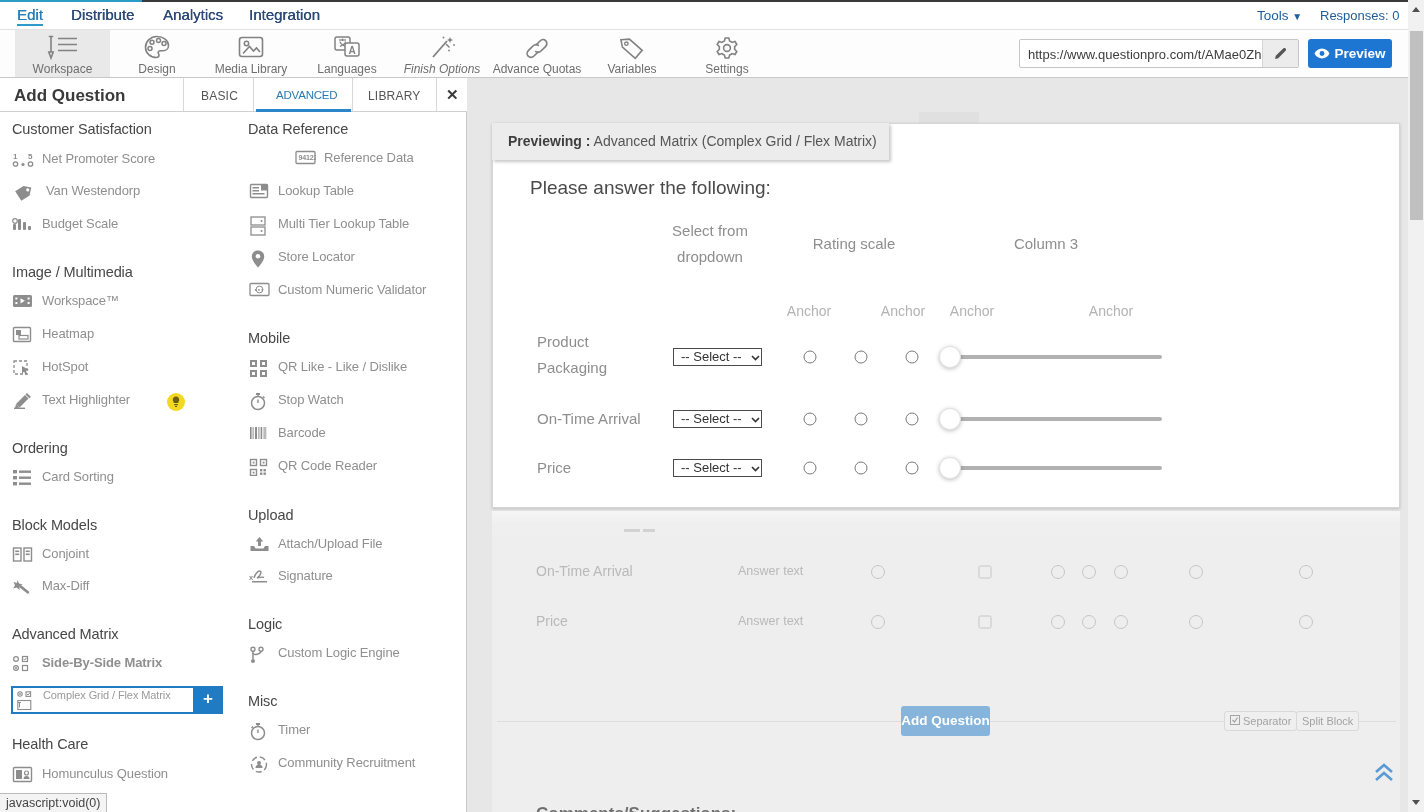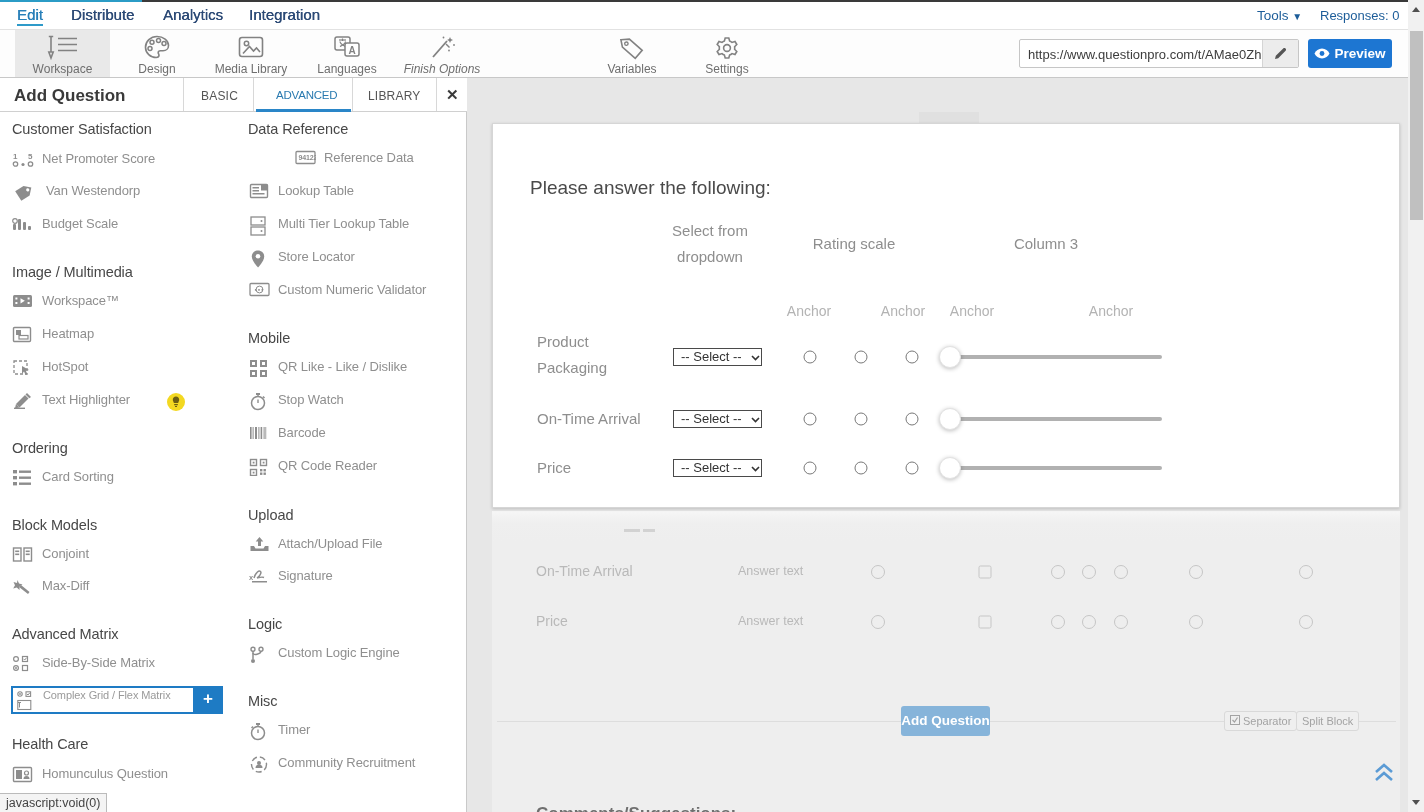--- a/index.html
+++ b/index.html
@@ -133,20 +133,29 @@
   <div class="titem" style="left:395px; width:94px;font-style:italic;">
       <span class="ic" id="ic-finish"><svg width="30" height="27" viewBox="0 0 30 27">
           <path d="M6 23 L20 7" stroke="#828282" stroke-width="1.8" fill="none"></path>
           <path d="M19 10 L22.5 13.5" stroke="#828282" stroke-width="1.4" fill="none"></path>
           <path d="M23 3 l0.9 2.1 2.1 0.9 -2.1 0.9 -0.9 2.1 -0.9 -2.1 -2.1 -0.9 2.1 -0.9 Z" fill="#828282"></path>
           <circle cx="16.5" cy="3.5" r="0.9" fill="#828282"></circle>
           <circle cx="27" cy="11" r="0.9" fill="#828282"></circle>
           <circle cx="22" cy="16.5" r="0.9" fill="#828282"></circle>
         </svg></span>
       <span class="lb">Finish Options</span>
+    </div>
+  <div class="titem" style="left:485px; width:104px;">
+      <span class="ic" id="ic-quota"><svg width="30" height="27" viewBox="0 0 30 27">
+          <g fill="none" stroke="#828282" stroke-width="1.7">
+            <path d="M12.5 16.5 L8 21 C6.3 22.7 3.7 22.7 2.2 21.2 C0.7 19.7 0.8 17.1 2.5 15.4 L7 11 C8.7 9.3 11.3 9.3 12.8 10.8" transform="translate(4 1)"></path>
+            <path d="M9.5 10.5 L14 6 C15.7 4.3 18.3 4.3 19.8 5.8 C21.3 7.3 21.2 9.9 19.5 11.6 L15 16 C13.3 17.7 10.7 17.7 9.2 16.2" transform="translate(4 1)"></path>
+          </g>
+        </svg></span>
+      <span class="lb">Advance Quotas</span>
     </div>
   <div class="titem" style="left:595px; width:74px;">
       <span class="ic" id="ic-var"><svg width="28" height="27" viewBox="0 0 28 27">
           <path d="M3.5 5 L12 5 L24 17 L16.5 24.5 L4.5 12.5 Z" fill="none" stroke="#828282" stroke-width="1.6" transform="rotate(-4 14 14)"></path>
           <circle cx="8.7" cy="9.3" r="1.7" fill="none" stroke="#828282" stroke-width="1.4" transform="rotate(-4 14 14)"></circle>
         </svg></span>
       <span class="lb">Variables</span>
     </div>
   <div class="titem" style="left:690px; width:74px;">
       <span class="ic" id="ic-set"><svg width="28" height="27" viewBox="0 0 28 27">
@@ -261,21 +270,21 @@
             <rect x="13.7" y="4.5" width="4" height="1.6"></rect>
             <rect x="13.7" y="7.5" width="4" height="1.6"></rect>
           </g>
         </svg><span style="margin-left:30px;">Conjoint</span></div>
     <div class="pitem" style="left:12px; top:500px;"><svg width="21" height="18" viewBox="0 0 21 18">
           <path d="M7 9 L16 16 L17.5 14 L9 7 Z" fill="#8d8d8d"></path>
           <path d="M5.5 2 L7 5.5 L10.5 6.5 L7.5 8.5 L7.5 12 L4.8 9.5 L1.2 10.5 L3 7.3 L1.5 4 L5 5 Z" fill="#8d8d8d"></path>
         </svg><span style="margin-left:30px;">Max-Diff</span></div>
 
     <span class="phead" style="left:12px; top:548px;">Advanced Matrix</span>
-    <div class="pitem" style="left:12px; top:577px;"><svg width="20" height="18" viewBox="0 0 20 18">
+    <div class="pitem" style="left:12px; top:577px;font-weight:bold;"><svg width="20" height="18" viewBox="0 0 20 18">
           <g fill="none" stroke="#8d8d8d" stroke-width="1.2">
             <circle cx="4" cy="4" r="2.4"></circle>
             <rect x="10.5" y="1.5" width="5" height="5"></rect>
             <circle cx="4" cy="13" r="2.4"></circle>
             <rect x="10.5" y="10.5" width="5" height="5"></rect>
           </g>
           <circle cx="4" cy="13" r="1" fill="#8d8d8d"></circle>
           <path d="M11.5 3.8 l1.2 1.2 2-2.4" stroke="#8d8d8d" stroke-width="1" fill="none"></path>
         </svg><span style="margin-left:30px;">Side-By-Side Matrix</span></div>
     <div class="pitem" style="left:13px; top:611px; color:#9a9a9a; font-size:11px;"><span style="margin-left:30px;">Complex Grid / Flex Matrix</span></div>
@@ -417,20 +426,21 @@
           <circle cx="10" cy="8" r="2" fill="#8d8d8d"></circle>
           <path d="M6.5 13 a3.5 3.5 0 0 1 7 0 Z" fill="#8d8d8d"></path>
         </svg><span style="margin-left:29px;">Community Recruitment</span></div>
   </div>
 </div>
 
 <div id="main">
   <div id="notch"></div>
   <div id="dimsec"></div>
   <div id="card"></div>
+  <div id="prevlabel"><b>Previewing :</b> Advanced Matrix (Complex Grid / Flex Matrix)</div>
   <div id="matrix">
     <span class="abs" style="left:63px; top:99px; font-size:19px; color:#4a4a4a;">Please answer the following:</span>
     <span class="gtext" style="left:243px; top:144px; transform:translateX(-50%);">Select from</span>
     <span class="gtext" style="left:243px; top:170px; transform:translateX(-50%);">dropdown</span>
     <span class="gtext" style="left:387px; top:157px; transform:translateX(-50%);">Rating scale</span>
     <span class="gtext" style="left:579px; top:157px; transform:translateX(-50%);">Column 3</span>
     <span class="anchor" style="left:342px; top:223px;">Anchor</span>
     <span class="anchor" style="left:436px; top:223px;">Anchor</span>
     <span class="anchor" style="left:505px; top:223px;">Anchor</span>
     <span class="anchor" style="left:644px; top:223px;">Anchor</span>

